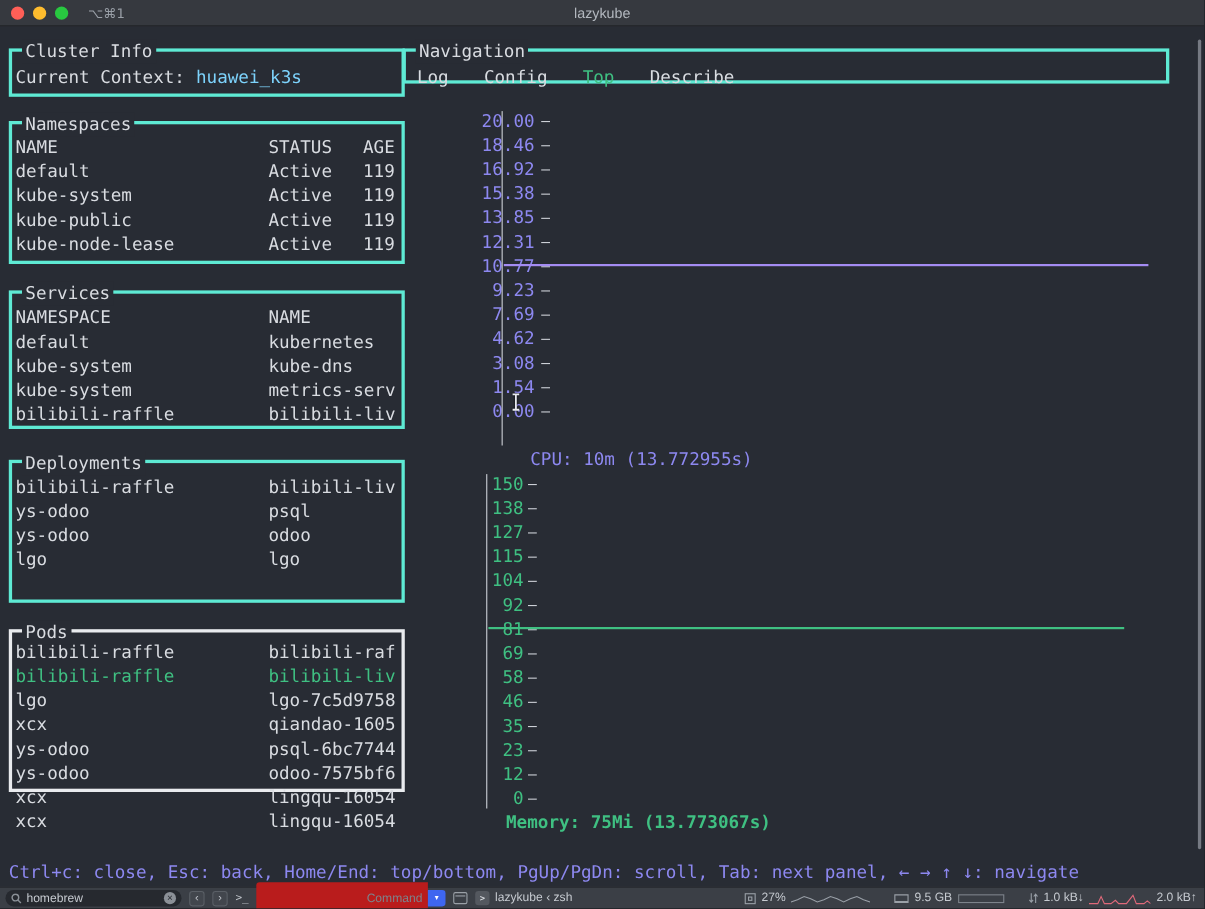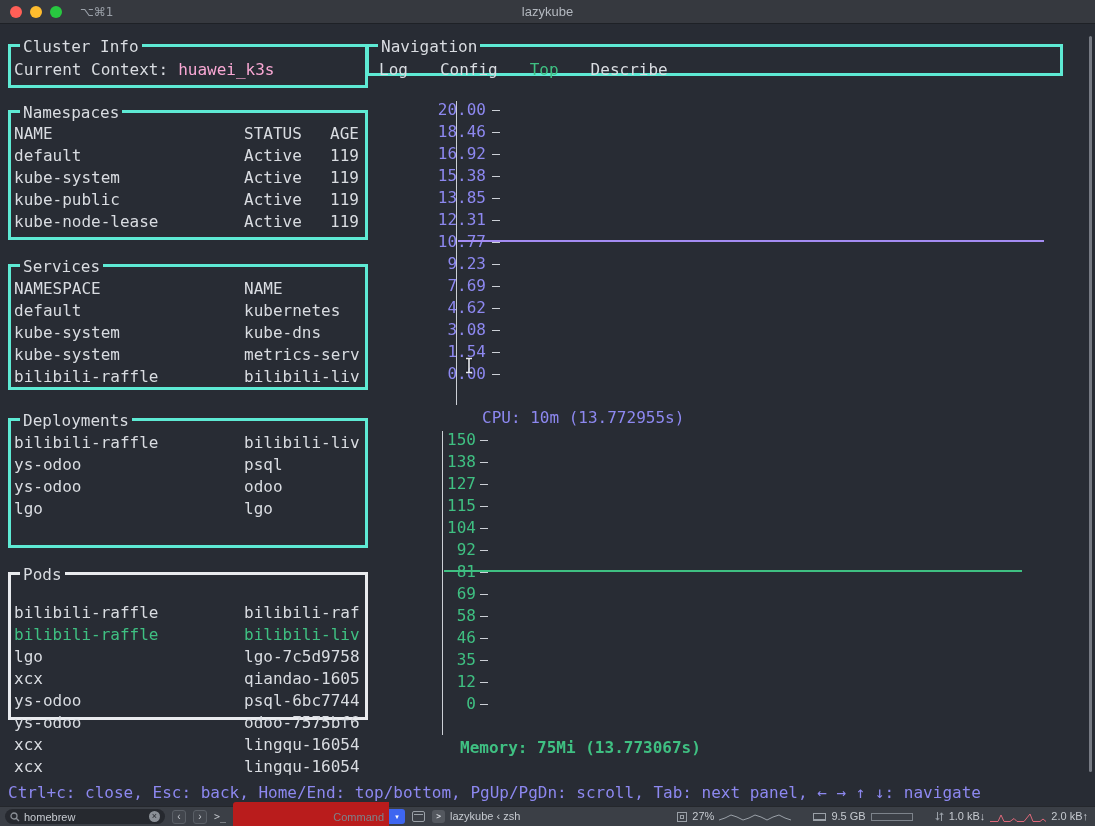--- a/index.html
+++ b/index.html
@@ -20,23 +20,23 @@
     font:13px "Liberation Sans", sans-serif; color:#b3b8bf; }
   
   .panel { position:absolute; border:3px solid #5eead4; padding:0 3px; }
   .panel.active { border-color:#e9ebee; }
   .panel-title { position:absolute; top:-11px; left:9px; background:#282c34;
     padding:0 3px; height:22px; line-height:22px; white-space:nowrap; }
   .p-cluster { left:8px; top:44px; width:360px; height:44px; padding-top:12px; }
   .p-namespaces { left:8px; top:110px; width:360px; height:130px; padding-top:10px; }
   .p-services { left:8px; top:264px; width:360px; height:126px; padding-top:11px; }
   .p-deployments { left:8px; top:418px; width:360px; height:130px; padding-top:11px; }
-  .p-pods { left:8px; top:572px; width:360px; height:148px; padding-top:27px; }
+  .p-pods { left:8px; top:572px; width:360px; height:148px; padding-top:7px; }
   .p-nav { left:366px; top:44px; width:697px; height:32px; padding-top:12px; }
-  .ctx-value { color:#f9a8d4; margin-left:10px; }
+  .ctx-value { color:#7dd3fc; margin-left:10px; }
   .trow, .theader { display:grid; height:22px; white-space:nowrap; overflow:hidden; }
   .trow3 { grid-template-columns:230px 86px 1fr; }
   .trow3 > :last-child { text-align:right; padding-right:8px; }
   .trow2 { grid-template-columns:230px 1fr; }
   .trow.selected { color:#3fc082; }
   
   .tabs { display:flex; gap:32px; padding-left:7px; }
   .tab { cursor:default; }
   .tab.active { color:#3fc082; }
   
@@ -388,20 +388,24 @@
   <div class="tick-row">
     <span class="tick-label">46</span>
     <span class="tick-dash"></span>
   </div>
 
   <div class="tick-row">
     <span class="tick-label">35</span>
     <span class="tick-dash"></span>
   </div>
 
+  <div class="tick-row">
+    <span class="tick-label">23</span>
+    <span class="tick-dash"></span>
+  </div>
 
   <div class="tick-row">
     <span class="tick-label">12</span>
     <span class="tick-dash"></span>
   </div>
 
   <div class="tick-row">
     <span class="tick-label">0</span>
     <span class="tick-dash"></span>
   </div>

